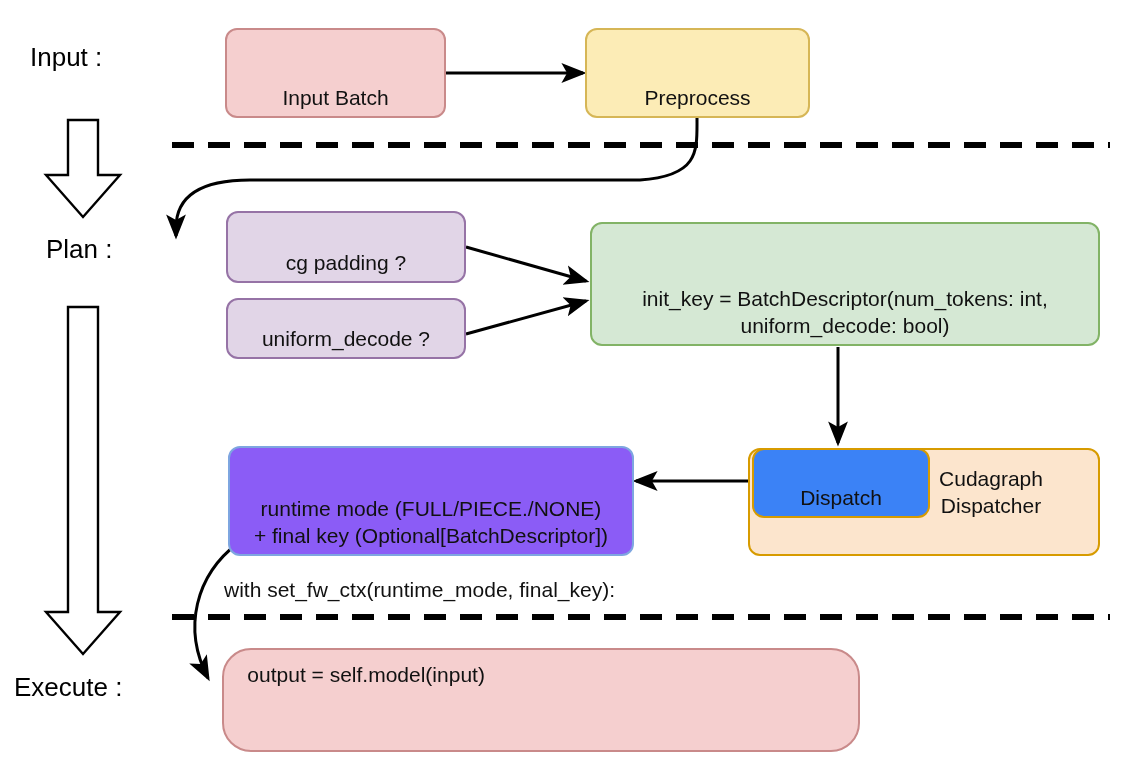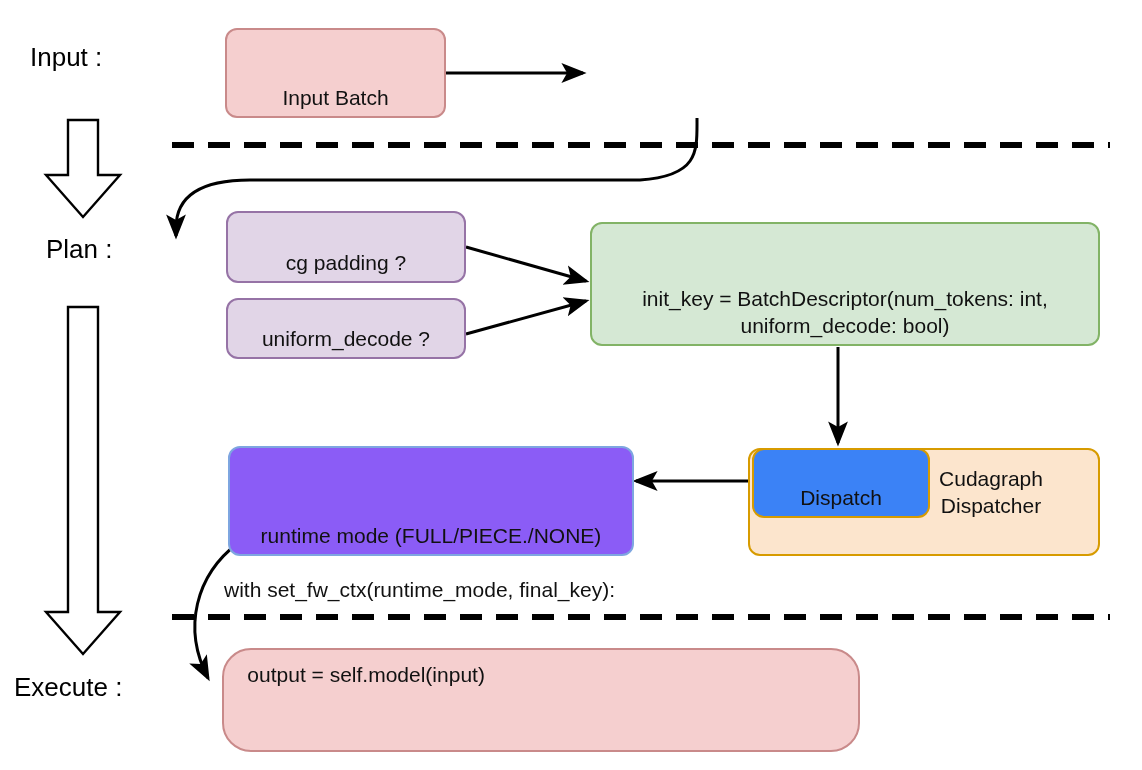--- a/index.html
+++ b/index.html
@@ -125,20 +125,23 @@
   <div class="stage-label" style="left:30px; top:42px;">Input :</div>
 
   <div class="stage-label" style="left:46px; top:234px;text-align:right;">Plan :</div>
 
   <div class="stage-label" style="left:14px; top:672px;">Execute :</div>
 
   <div class="node" style="left:225px; top:28px; width:221px; height:90px; background:#f5cfcf; border-color:#c98a8a;">
     <span>Input Batch</span>
   </div>
 
+  <div class="node" style="left:585px; top:28px; width:225px; height:90px; background:#fcecb6; border-color:#d6b656;">
+    <span>Preprocess</span>
+  </div>
 
   <div class="node" style="left:226px; top:211px; width:240px; height:72px; background:#e1d5e7; border-color:#9673a6;">
     <span>cg padding ?</span>
   </div>
 
   <div class="node" style="left:226px; top:298px; width:240px; height:61px; background:#e1d5e7; border-color:#9673a6;">
     <span>uniform_decode ?</span>
   </div>
 
   <div class="node" style="left:590px; top:222px; width:510px; height:124px; background:#d5e8d4; border-color:#82b366;">
@@ -155,20 +158,21 @@
     </div>
   </div>
 
   <div class="node dispatch-inner" style="left:752px; top:448px; width:178px; height:70px; background:#3b82f6; border-color:#d79b00;">
     <span>Dispatch</span>
   </div>
 
   <div class="node" style="left:228px; top:446px; width:406px; height:110px; background:#8b5cf6; border-color:#7ea6e0;">
     <div>
       <div>runtime mode (FULL/PIECE./NONE)</div>
+      <div>+ final key (Optional[BatchDescriptor])</div>
     </div>
   </div>
 
   <div class="node code" style="left:222px; top:648px; width:638px; height:104px; background:#f5cfcf; border-color:#c98a8a;">
     <div>
       <div>with set_fw_ctx(runtime_mode, final_key):</div>
       <div>    output = self.model(input)</div>
     </div>
   </div>
 

